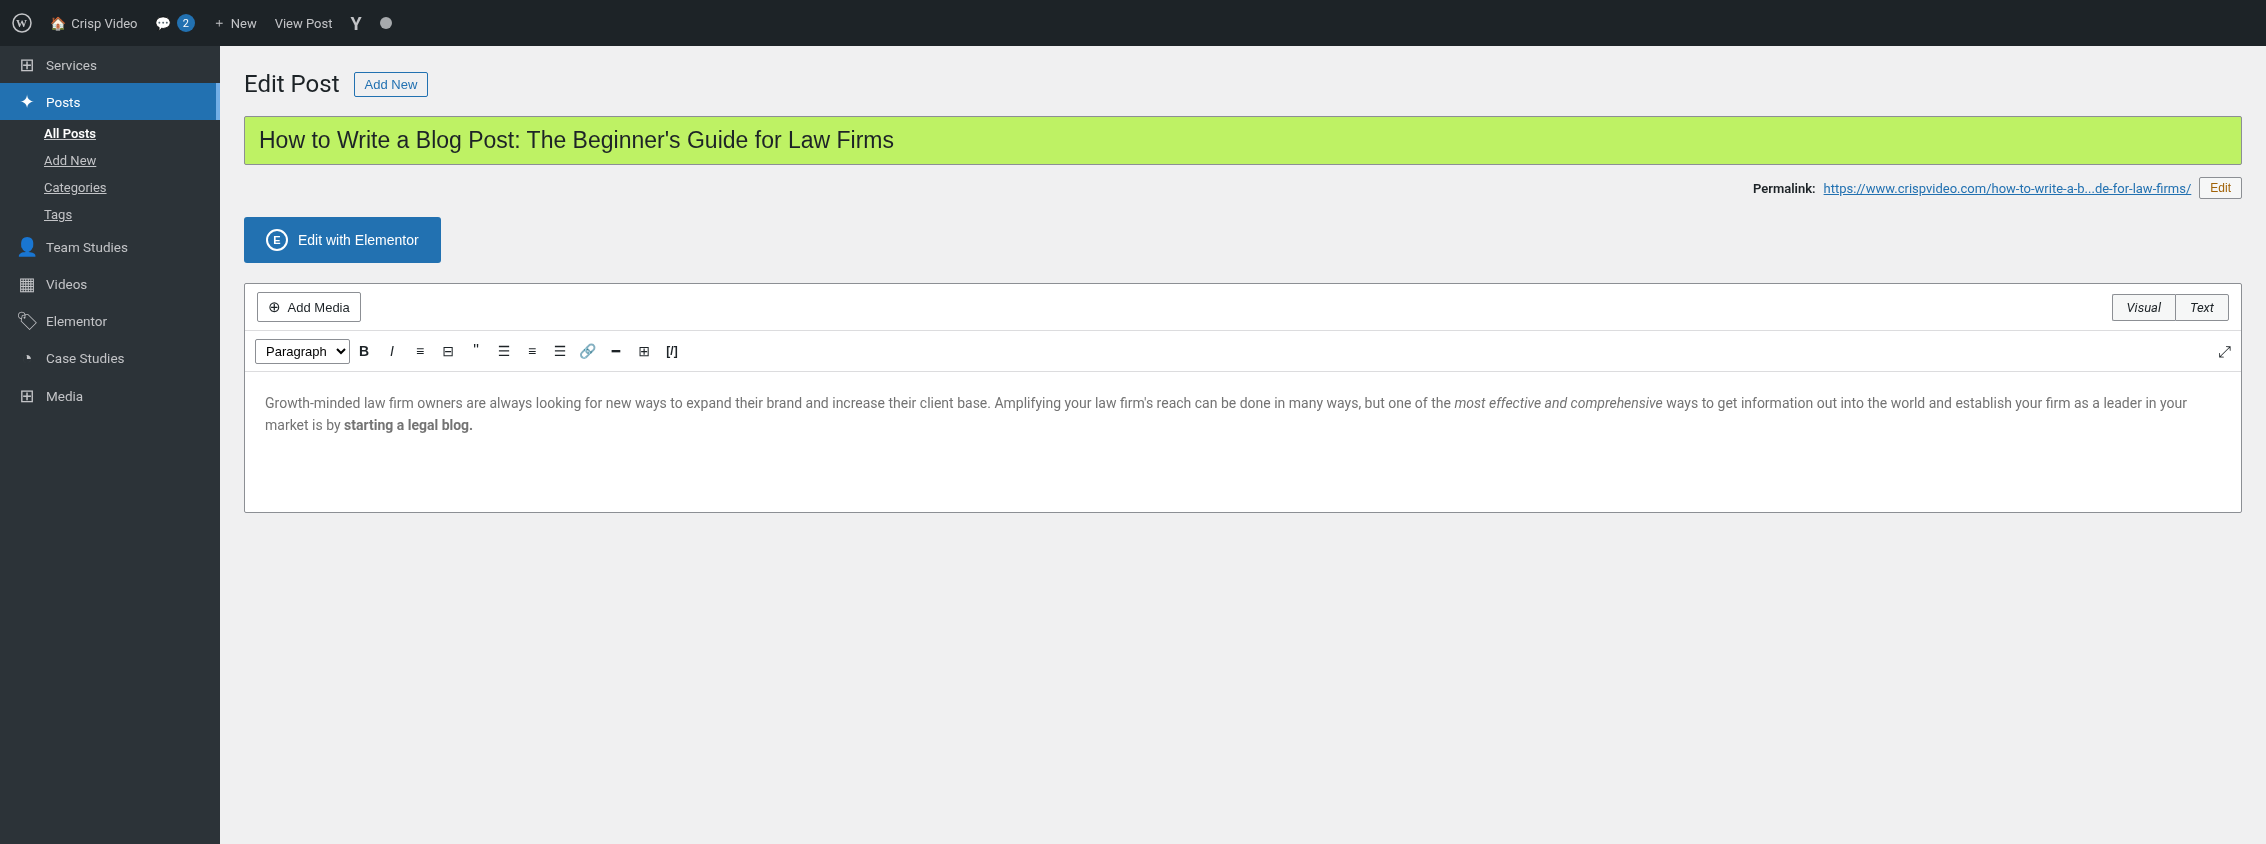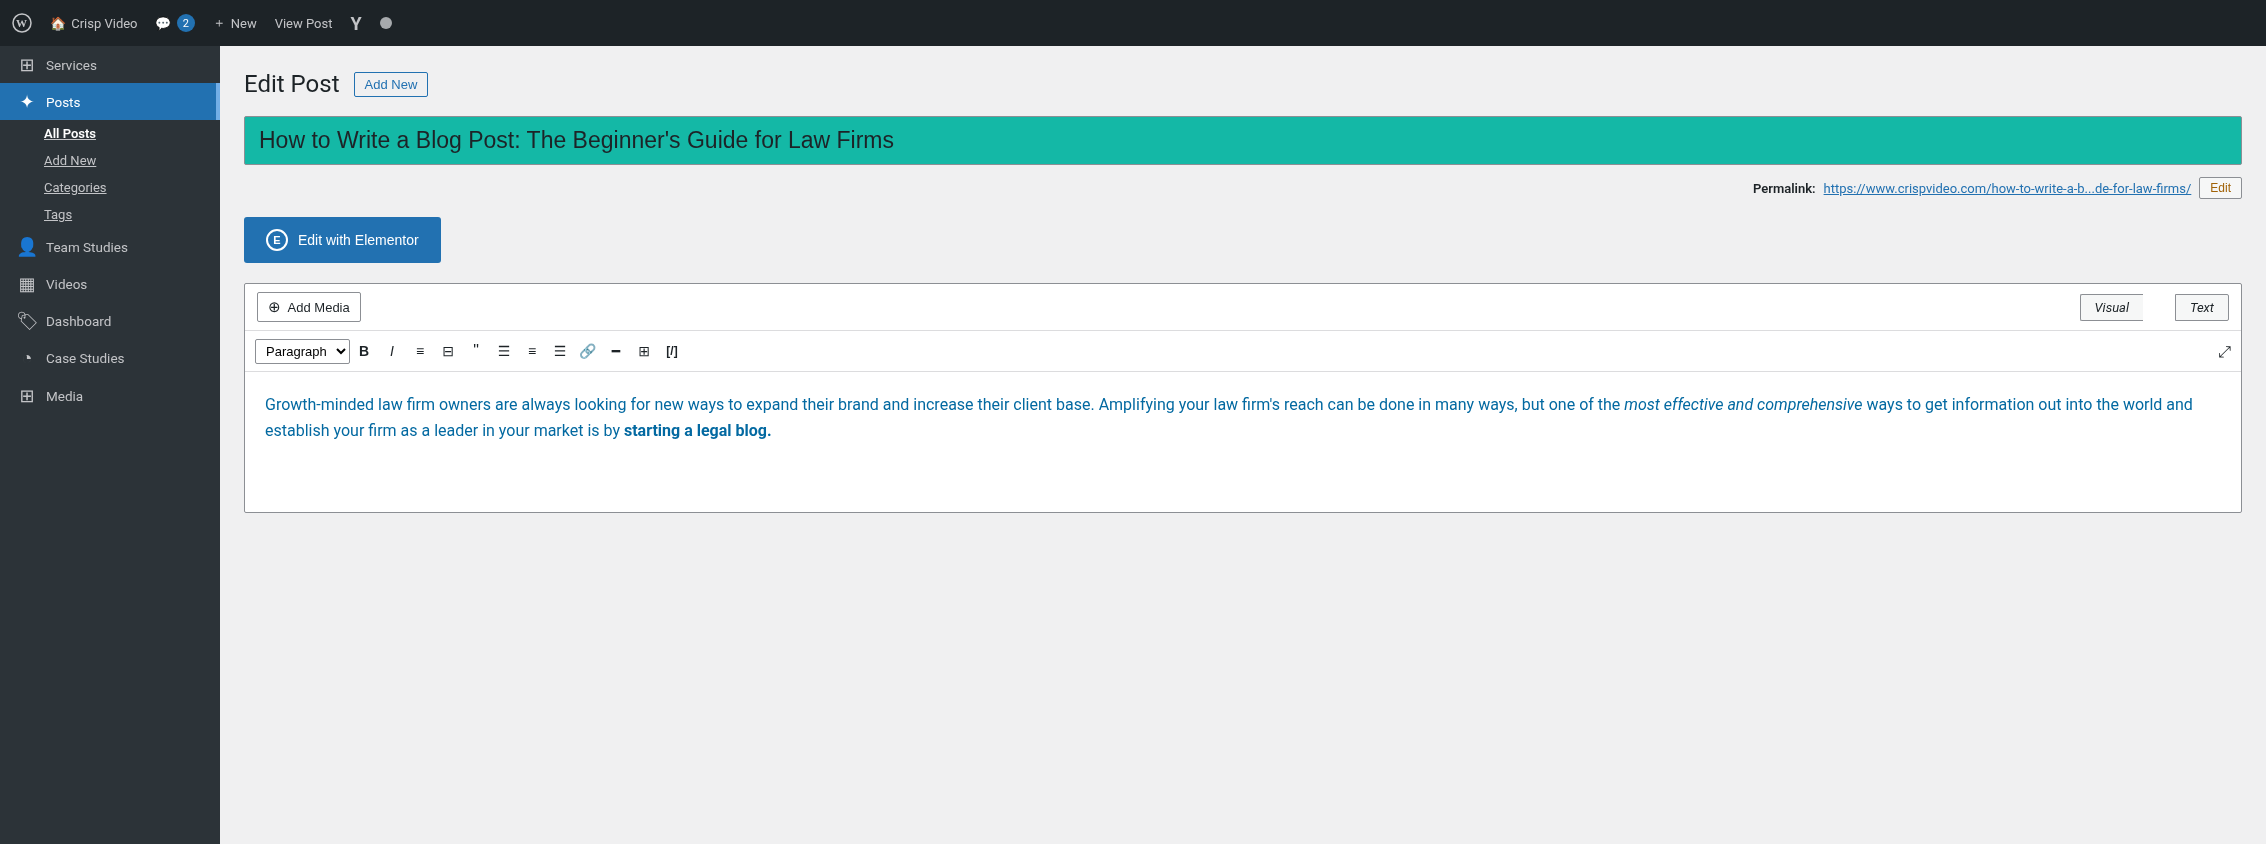--- a/index.html
+++ b/index.html
@@ -107,21 +107,21 @@
     }
 
     
     .post-title-input {
       width: 100%;
       padding: 10px 14px;
       font-size: 23px;
       border: 1px solid #8c8f94;
       border-radius: 2px;
       color: #1d2327;
-      background: #14b8a6;
+      background: #bef264;
       margin-bottom: 12px;
     }
 
     
     .permalink-row {
       display: flex;
       align-items: center;
       gap: 8px;
       margin-bottom: 18px;
       font-size: 13px;
@@ -197,21 +197,21 @@
     }
     .vt-tab {
       padding: 5px 14px;
       font-size: 13px;
       cursor: pointer;
       border: 1px solid #8c8f94;
       background: #f6f7f7;
       color: #1d2327;
     }
     .vt-tab:first-child { border-right: none; border-radius: 2px 0 0 2px; }
-    .vt-tab:last-child { border-radius: 0 2px 2px 0; margin-left: 32px; }
+    .vt-tab:last-child { border-radius: 0 2px 2px 0; }
 
     
     .editor-toolbar {
       display: flex;
       align-items: center;
       padding: 6px 10px;
       border-bottom: 1px solid #dcdcde;
       flex-wrap: wrap;
     }
     .toolbar-select {
@@ -235,22 +235,22 @@
     .toolbar-expand {
       margin-left: auto;
       font-size: 16px;
       cursor: pointer;
       color: #1d2327;
     }
 
     
     .editor-content {
       padding: 20px;
-      font-size: 16px;
-      color: #0369a1;
+      font-size: 14px;
+      color: #737373;
       line-height: 1.6;
       min-height: 140px;
     }
     .editor-content em { font-style: italic; }
     .editor-content strong { font-weight: 700; }
   </style>
 </head>
 <body>
 
 <div class="top-bar">
@@ -315,21 +315,21 @@
       <span>Team Studies</span>
     </div>
 
     <div class="sidebar-item">
       <span class="icon">▦</span>
       <span>Videos</span>
     </div>
 
     <div class="sidebar-item">
       <span class="icon">🏷</span>
-      <span>Dashboard</span>
+      <span>Elementor</span>
     </div>
 
     <div class="sidebar-item">
       <span class="icon">◔</span>
       <span>Case Studies</span>
     </div>
 
     <div class="sidebar-item">
       <span class="icon">⊞</span>
       <span>Media</span>

